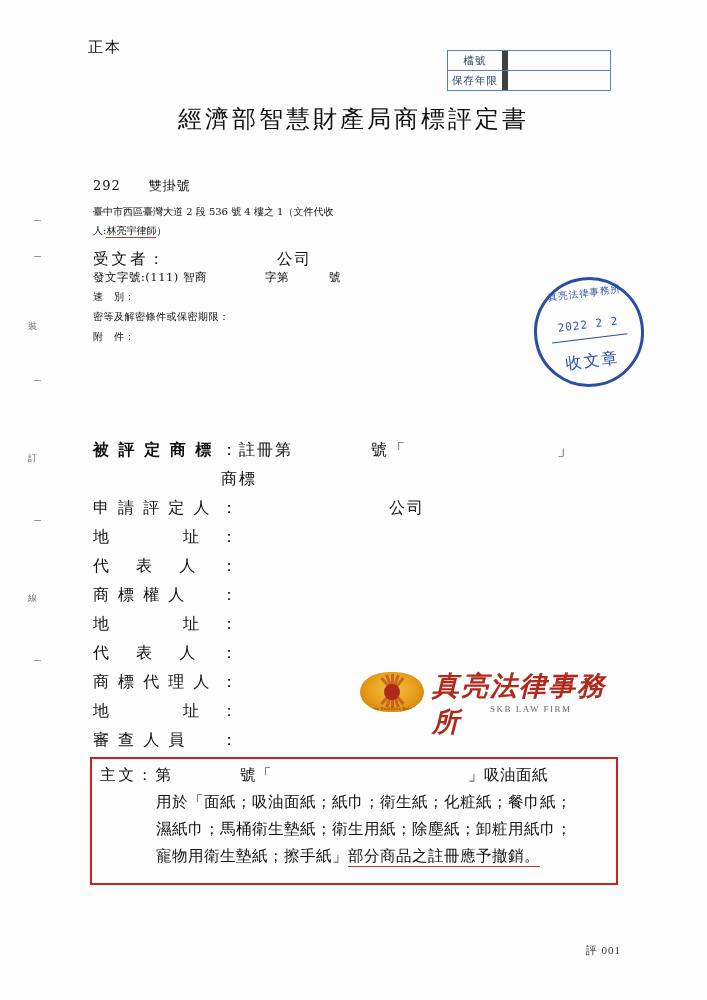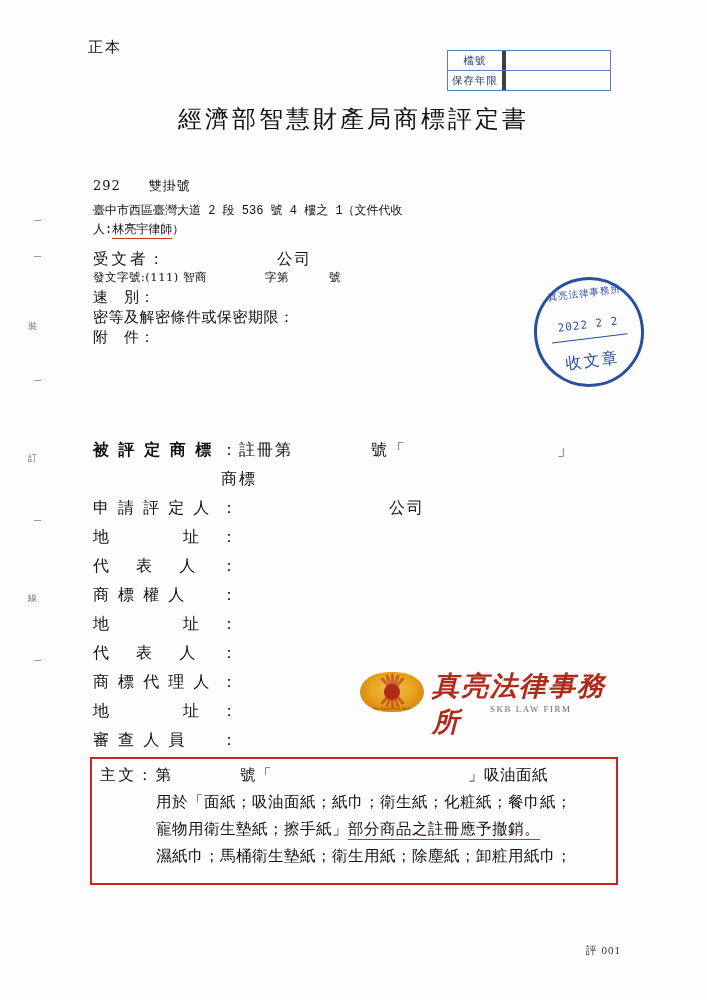--- a/index.html
+++ b/index.html
@@ -63,21 +63,21 @@
     color: #26406b;
   }
   .filebox .fb-row {
     display: flex;
     height: 19px;
     border-bottom: 1px solid #5f7fb0;
   }
   .filebox .fb-row:last-child { border-bottom: none; }
   .filebox .fb-key {
     width: 54px;
-    border-right: 4px solid #404040;
+    border-right: 6px solid #404040;
     display: flex;
     align-items: center;
     justify-content: center;
     letter-spacing: 1px;
   }
   .filebox .fb-val { flex: 1; }
 
   
   .doc-title {
     position: absolute;
@@ -95,21 +95,21 @@
     position: absolute;
     left: 93px;
     top: 176px;
     width: 500px;
     font-size: 13px;
     line-height: 20px;
   }
   .meta .line { white-space: nowrap; }
   .meta .mail-no { letter-spacing: 1px; }
   .meta .mail-no .code { margin-right: 28px; }
-  .addr { font-size: 12px; line-height: 19px; font-family: Liberation Mono, monospace; }
+  .addr { font-size: 10px; line-height: 19px; }
   .addr .u {
     border-bottom: 1.6px solid #c0392b;
     padding-bottom: 1px;
   }
   .recipient {
     margin-top: 9px;
     font-size: 15.5px;
     letter-spacing: 3px;
   }
   .recipient .co {
@@ -146,21 +146,21 @@
     position: absolute;
     top: 24px;
     left: 120px;
     font-size: 13px;
     letter-spacing: 2px;
     font-family: "DejaVu Sans Mono", monospace;
   }
   .bc-text .sp { display:inline-block; width: 34px; }
 
   .tail-meta {
-    font-size: 15px;
+    font-size: 10px;
     line-height: 18px;
     letter-spacing: 0.5px;
     margin-top: 2px;
   }
 
   
   .stamp {
     position: absolute;
     left: 534px;
     top: 277px;
@@ -476,21 +476,21 @@
 
   <div class="mainbox"></div>
   <div class="maintext">
     <div>
       <span class="lead">主文：第</span><span class="gapnum"></span><span>號「</span><span class="gapname"></span><span>」吸油面紙</span>
     </div>
     <div>
       <span class="ind"></span><span>用於「面紙；吸油面紙；紙巾；衛生紙；化粧紙；餐巾紙；</span>
     </div>
     <div>
+      <span class="ind"></span><span>濕紙巾；馬桶衛生墊紙；衛生用紙；除塵紙；卸粧用紙巾；</span>
+    </div>
+    <div>
       <span class="ind"></span><span>寵物用衛生墊紙；擦手紙」</span><span class="ul">部分商品之註冊應予撤銷。</span>
-    </div>
-    <div>
-      <span class="ind"></span><span>濕紙巾；馬桶衛生墊紙；衛生用紙；除塵紙；卸粧用紙巾；</span>
     </div>
   </div>
 
   <div class="footer">評 001</div>
 </div>
 
 </body></html>

